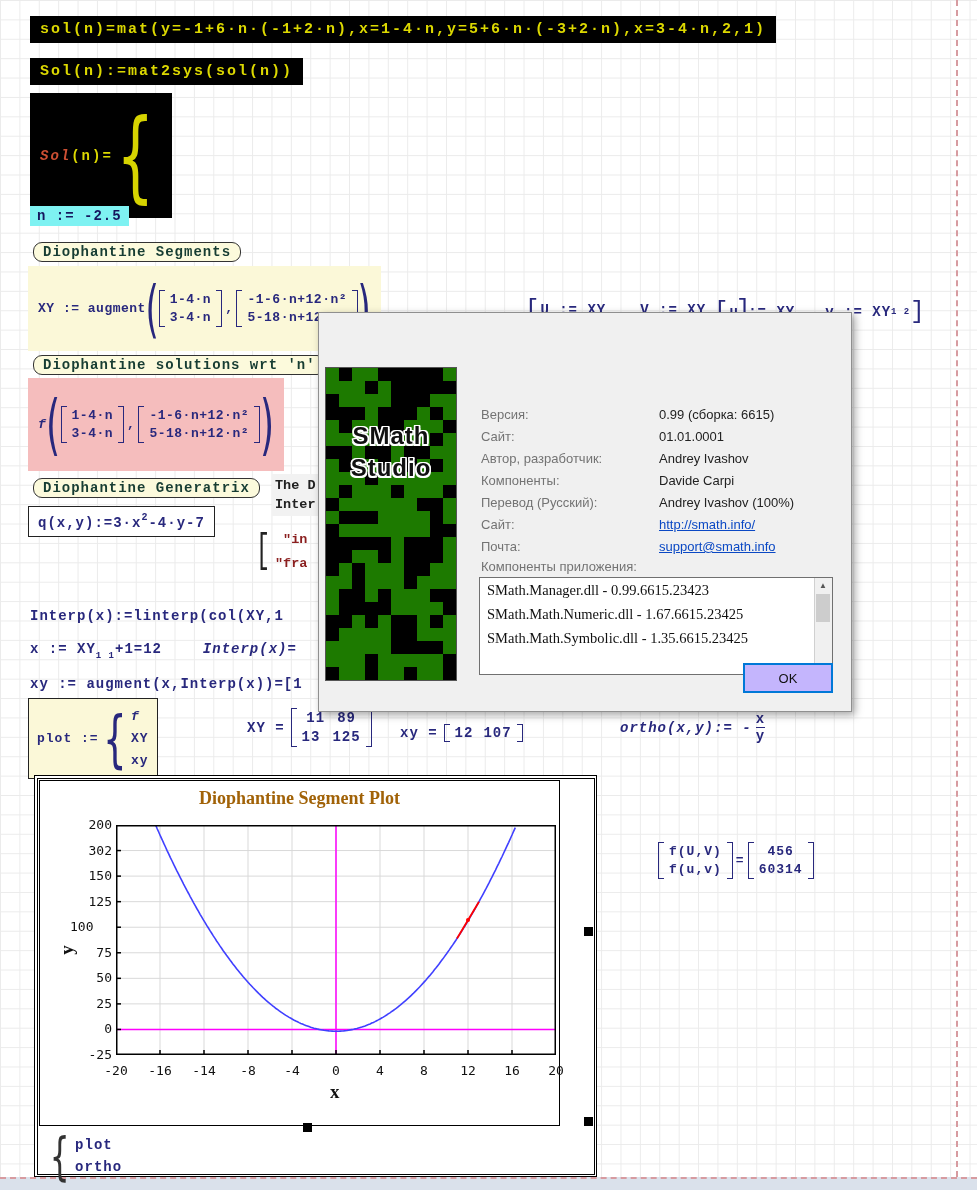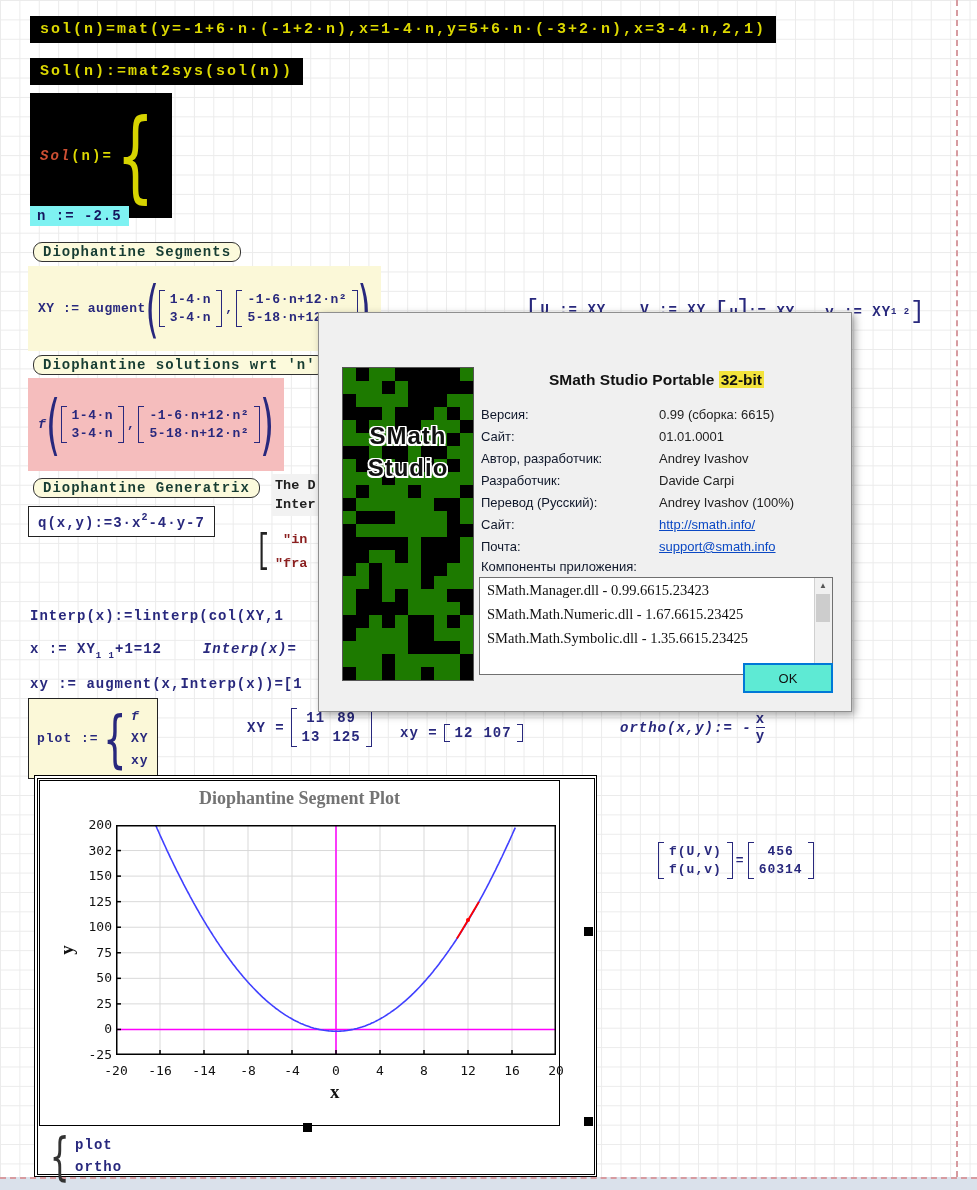--- a/index.html
+++ b/index.html
@@ -31,45 +31,45 @@
   .sub{font-size:9px;vertical-align:-5px;letter-spacing:1px}
   .sup{font-size:10px;vertical-align:7px}
   .frac{display:inline-flex;flex-direction:column;align-items:center;vertical-align:middle;line-height:1.1}
   .frac .den{border-top:1.5px solid currentColor;padding-top:1px}
   
   .dialog{left:318px;top:312px;width:532px;height:398px;background:#f0f0f0;border:1px solid #8f8f8f;
     box-shadow:3px 3px 8px rgba(0,0,0,.35);z-index:50}
   .dlg-titlebar{position:absolute;left:0;top:0;right:0;height:36px;background:#fff}
   .dlg-title{position:absolute;left:13px;top:9px;font-size:14px;color:#6a6a6a}
   .dlg-close{position:absolute;right:14px;top:8px;font-size:16px;color:#8a8a8a;cursor:pointer}
-  .logo{position:absolute;left:23px;top:54px;width:130px;height:312px;border:1px solid #555;background:#22c55e;overflow:hidden}
+  .logo{position:absolute;left:6px;top:54px;width:130px;height:312px;border:1px solid #555;background:#22c55e;overflow:hidden}
   .logo-grid{position:absolute;inset:0;display:grid;grid-template-columns:repeat(10,13px);grid-auto-rows:13px}
   .logo-text{position:absolute;left:0;top:52px;width:100%;text-align:center;font-weight:bold;font-size:24px;
     line-height:1.35;color:#111;letter-spacing:1px;
     text-shadow:-1.5px -1.5px 0 #fff,1.5px -1.5px 0 #fff,-1.5px 1.5px 0 #fff,1.5px 1.5px 0 #fff,0 -1.5px 0 #fff,0 1.5px 0 #fff,-1.5px 0 0 #fff,1.5px 0 0 #fff}
   .app-title{position:absolute;left:155px;top:58px;width:365px;text-align:center;font-weight:bold;font-size:15.5px;color:#111}
   .hl-32{background:#f3e33c;padding:0 2px}
-  .dlg-row-label{position:absolute;left:162px;font-size:13px;color:#0f172a}
+  .dlg-row-label{position:absolute;left:162px;font-size:13px;color:#737373}
   .dlg-row-value{position:absolute;left:340px;font-size:13px;color:#222}
   .dlg-link{color:#0a48c4;text-decoration:underline;cursor:pointer}
   .listbox{position:absolute;left:160px;top:264px;width:352px;height:96px;background:#fff;border:1px solid #707070}
   .listbox-items{position:absolute;left:0;top:0;right:17px;bottom:0;overflow:hidden;
     font-family:"Liberation Serif","DejaVu Serif",serif;font-size:14.5px;color:#111}
   .listbox-items div{padding:1px 7px;line-height:22px;white-space:nowrap}
   .scrollbar{position:absolute;right:0;top:0;width:17px;bottom:0;background:#f0f0f0;border-left:1px solid #d0d0d0}
   .sb-btn{position:absolute;left:0;width:16px;height:15px;font-size:8px;color:#555;text-align:center;line-height:15px}
   .sb-thumb{position:absolute;left:1px;top:16px;width:14px;height:28px;background:#cdcdcd}
-  .ok-btn{position:absolute;left:424px;top:350px;width:86px;height:26px;background:#5eead4;
+  .ok-btn{position:absolute;left:424px;top:350px;width:86px;height:26px;background:#c4b5fd;
     border:2px solid #0078d7;font-size:13px;color:#111;display:flex;align-items:center;justify-content:center;cursor:pointer}
   
   .plot-region{left:34px;top:775px;width:561px;height:400px;border:1.5px solid #000;background:#fff;z-index:5}
   .plot-region::before{content:"";position:absolute;inset:1.5px;border:1px solid #000}
   .chart-box{position:absolute;left:4px;top:4px;width:519px;height:344px;border:1px solid #000;background:#fff}
   .chart-title{position:absolute;left:0;top:7px;width:100%;text-align:center;
-    font-family:"Liberation Serif","DejaVu Serif",serif;font-weight:bold;font-size:18px;color:#737373}
+    font-family:"Liberation Serif","DejaVu Serif",serif;font-weight:bold;font-size:18px;color:#a16207}
   .ticks span{position:absolute;font-family:"DejaVu Sans Mono",monospace;font-size:13px;color:#111}
   .axis-label{font-family:"Liberation Serif","DejaVu Serif",serif;font-weight:bold;font-size:19px;color:#111}
   .handle{position:absolute;width:9px;height:9px;background:#000;z-index:6}
   .bottom-list{position:absolute;left:8px;top:350px;display:flex;align-items:center;
     font-family:"Liberation Mono",monospace;font-weight:bold;font-size:14px;color:#28287d;letter-spacing:1px}
   .pagebreak-v{position:absolute;left:956px;top:0;height:1177px;border-left:2px dashed #d79ba0;z-index:1}
   .bottom-strip{position:absolute;left:0;top:1177px;width:977px;height:13px;background:#dae1eb;border-top:2px dashed #d79ba0;z-index:1}
   .textblock{background:#f2f2f2;font-family:"Liberation Mono",monospace;font-weight:bold;font-size:13.5px;
     color:#222;line-height:19px;overflow:hidden;white-space:nowrap;z-index:2}
   .strings{color:#8b1f1f;font-family:"Liberation Mono",monospace;font-weight:bold;font-size:13.5px;line-height:24px;z-index:2}
@@ -494,30 +494,27 @@
         <div style="background: rgb(0, 0, 0);"></div>
         <div style="background: rgb(29, 122, 0);"></div>
         <div style="background: rgb(29, 122, 0);"></div>
         <div style="background: rgb(0, 0, 0);"></div>
       </div>
     <div class="logo-text">
       <div>SMath</div>
         <div>Studio</div>
     </div>
   </div>
-  <div class="app-title">
-    <span>SMath Studio Portable</span> <span class="hl-32">32-bit</span>
-  </div>
   <span class="dlg-row-label" style="top:94px">Версия:</span>
   <span class="dlg-row-value" style="top:94px">0.99 (сборка: 6615)</span>
   <span class="dlg-row-label" style="top:116px">Сайт:</span>
   <span class="dlg-row-value" style="top:116px">01.01.0001</span>
   <span class="dlg-row-label" style="top:138px">Автор, разработчик:</span>
   <span class="dlg-row-value" style="top:138px">Andrey Ivashov</span>
-  <span class="dlg-row-label" style="top:160px">Разработчик:</span>
+  <span class="dlg-row-label" style="top:160px">Компоненты:</span>
   <span class="dlg-row-value" style="top:160px">Davide Carpi</span>
   <span class="dlg-row-label" style="top:182px">Перевод (Русский):</span>
   <span class="dlg-row-value" style="top:182px">Andrey Ivashov (100%)</span>
   <span class="dlg-row-label" style="top:204px">Сайт:</span>
   <span class="dlg-row-value dlg-link" style="top:204px">http://smath.info/</span>
   <span class="dlg-row-label" style="top:226px">Почта:</span>
   <span class="dlg-row-value dlg-link" style="top:226px">support@smath.info</span>
   <span class="dlg-row-label" style="top:246px">Компоненты приложения:</span>
   <div class="listbox">
     <div class="listbox-items">
@@ -588,21 +585,21 @@
           <line x1="352" y1="225" x2="352" y2="230" stroke="#000" stroke-width="1.5"></line>
           <line x1="396" y1="225" x2="396" y2="230" stroke="#000" stroke-width="1.5"></line>
           <line x1="440" y1="225" x2="440" y2="230" stroke="#000" stroke-width="1.5"></line>
         </svg></div>
     <div class="ticks" id="y-ticks">
         <span style="top: 266px; left: 30px; width: 42px; text-align: right;">-25</span>
         <span style="top: 240.444px; left: 30px; width: 42px; text-align: right;">0</span>
         <span style="top: 214.889px; left: 30px; width: 42px; text-align: right;">25</span>
         <span style="top: 189.333px; left: 30px; width: 42px; text-align: right;">50</span>
         <span style="top: 163.778px; left: 30px; width: 42px; text-align: right;">75</span>
-        <span style="top: 138.222px; left: 30px; width: 42px; text-align: right;">100</span>
+        <span style="top: 138.222px; left: 30px; width: 42px; text-align: left;">100</span>
         <span style="top: 112.667px; left: 30px; width: 42px; text-align: right;">125</span>
         <span style="top: 87.1111px; left: 30px; width: 42px; text-align: right;">150</span>
         <span style="top: 61.5556px; left: 30px; width: 42px; text-align: right;">302</span>
         <span style="top: 36px; left: 30px; width: 42px; text-align: right;">200</span>
       </div>
     <div class="ticks" id="x-ticks">
         <span style="top: 282px; left: 60px; width: 32px; text-align: center;">-20</span>
         <span style="top: 282px; left: 104px; width: 32px; text-align: center;">-16</span>
         <span style="top: 282px; left: 148px; width: 32px; text-align: center;">-14</span>
         <span style="top: 282px; left: 192px; width: 32px; text-align: center;">-8</span>

